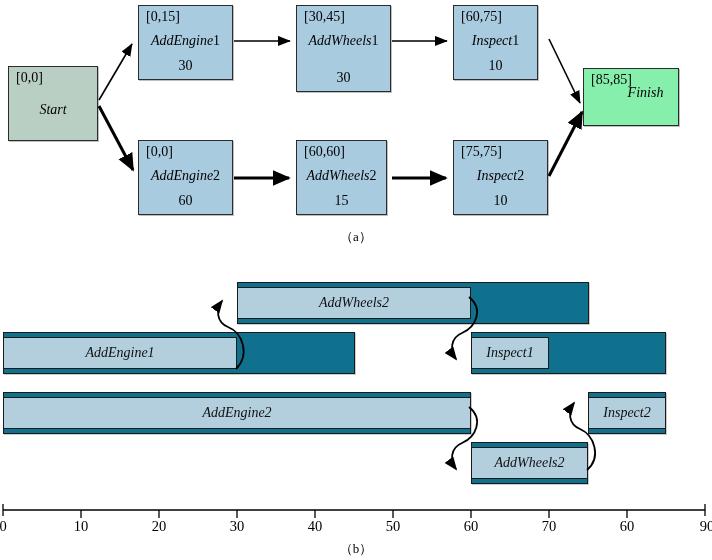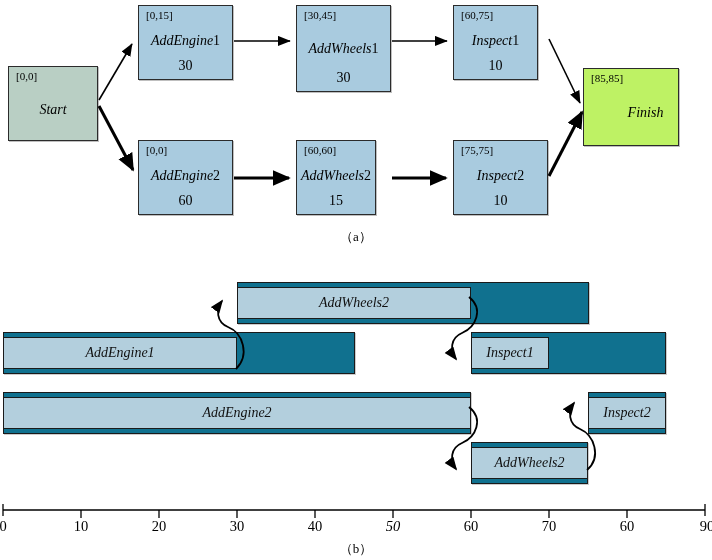--- a/index.html
+++ b/index.html
@@ -28,21 +28,21 @@
     position: absolute;
     box-sizing: border-box;
     border: 1.5px solid #2b2b2b;
     background: #a9cbdf;
     box-shadow: 1px 1px 0 rgba(0,0,0,.25);
   }
   .node .nd-window {
     position: absolute;
     left: 7px;
     top: 3px;
-    font-size: 11px;
+    font-size: 14px;
     font-family: "Liberation Serif", serif;
     letter-spacing: 0px;
     white-space: nowrap;
   }
   .node .nd-name {
     position: absolute;
     left: 0; right: 0;
     top: 27px;
     text-align: center;
     font-style: italic;
@@ -137,49 +137,49 @@
   </div>
 
   <div class="node" style="left:138px;top:5px;width:95px;height:75px;">
     <div class="nd-window">[0,15]</div>
     <div class="nd-name" style="font-weight:normal;"><span>AddEngine</span><span style="font-style:normal;">1</span></div>
     <div class="nd-dur">30</div>
   </div>
 
   <div class="node" style="left:296px;top:5px;width:95px;height:87px;">
     <div class="nd-window">[30,45]</div>
-    <div class="nd-name" style="font-weight:normal;margin-top:8px;"><span>AddWheels</span><span style="font-style:normal;">1</span></div>
+    <div class="nd-name" style="font-weight:normal;"><span>AddWheels</span><span style="font-style:normal;">1</span></div>
     <div class="nd-dur">30</div>
   </div>
 
   <div class="node" style="left:453px;top:5px;width:85px;height:75px;">
     <div class="nd-window">[60,75]</div>
     <div class="nd-name" style="font-weight:normal;"><span>Inspect</span><span style="font-style:normal;">1</span></div>
     <div class="nd-dur">10</div>
   </div>
 
   <div class="node" style="left:138px;top:140px;width:95px;height:75px;">
     <div class="nd-window">[0,0]</div>
     <div class="nd-name" style="font-weight:normal;"><span>AddEngine</span><span style="font-style:normal;">2</span></div>
     <div class="nd-dur">60</div>
   </div>
 
-  <div class="node" style="left:296px;top:140px;width:80px;height:75px;">
+  <div class="node" style="left:296px;top:140px;width:91px;height:75px;">
     <div class="nd-window">[60,60]</div>
     <div class="nd-name" style="font-weight:normal;"><span>AddWheels</span><span style="font-style:normal;">2</span></div>
     <div class="nd-dur">15</div>
   </div>
 
   <div class="node" style="left:453px;top:140px;width:95px;height:75px;text-decoration:underline;">
     <div class="nd-window">[75,75]</div>
     <div class="nd-name" style="font-weight:normal;"><span>Inspect</span><span style="font-style:normal;">2</span></div>
     <div class="nd-dur">10</div>
   </div>
 
-  <div class="node" style="left:583px;top:68px;width:96px;height:78px;background:#bef264;">
+  <div class="node" style="left:583px;top:68px;width:96px;height:58px;background:#86efac;">
     <div class="nd-window">[85,85]</div>
     <div class="nd-name" style="top:auto;bottom:24px;padding-left:29px;"><span>Finish</span></div>
   </div>
 
   <div class="caption" style="left:306px;top:228px;width:100px;">（a）</div>
 
   <div class="bar-outer" style="left:237px;top:282px;width:352px;height:42px;"></div>
   <div class="bar-inner" style="left:237px;width:234px;top:287px;height:32px;">
     <span class="bar-label">AddWheels2</span>
   </div>
@@ -237,21 +237,21 @@
     <line x1="549" y1="10" x2="549" y2="18" stroke="#000" stroke-width="1.3"></line>
     <line x1="627" y1="10" x2="627" y2="18" stroke="#000" stroke-width="1.3"></line>
     <line x1="705" y1="4" x2="705" y2="16" stroke="#000" stroke-width="1.3"></line>
   </svg>
 
   <div class="axis-num" style="left:-17px; top:518px;">0</div>
   <div class="axis-num" style="left:61px;  top:518px;">10</div>
   <div class="axis-num" style="left:139px; top:518px;">20</div>
   <div class="axis-num" style="left:217px; top:518px;">30</div>
   <div class="axis-num" style="left:295px; top:518px;">40</div>
-  <div class="axis-num" style="left:373px; top:518px;font-style:italic;">50</div>
+  <div class="axis-num" style="left:373px; top:518px;">50</div>
   <div class="axis-num" style="left:451px; top:518px;">60</div>
   <div class="axis-num" style="left:529px; top:518px;">70</div>
   <div class="axis-num" style="left:607px; top:518px;">60</div>
   <div class="axis-num" style="left:687px; top:518px;">90</div>
 
   <div class="caption" style="left:306px;top:540px;width:100px;">（b）</div>
 
 </div>
 
 </body></html>

